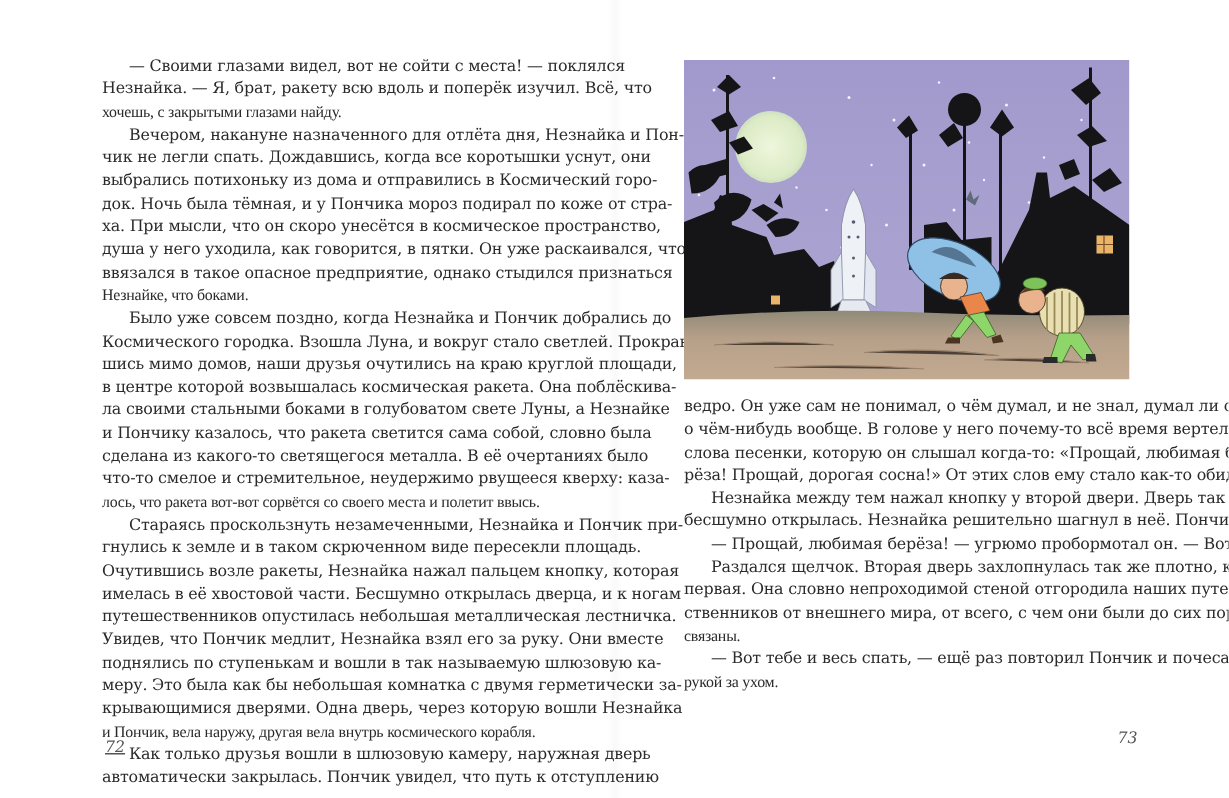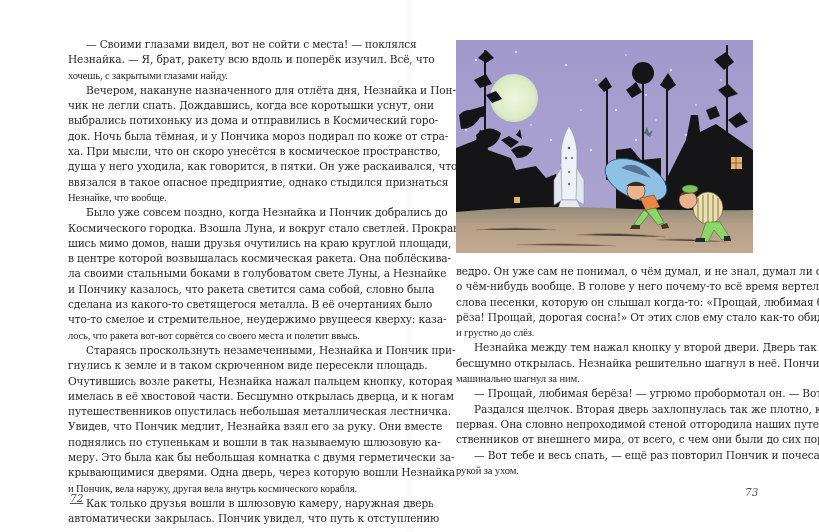--- a/index.html
+++ b/index.html
@@ -44,21 +44,21 @@
           <span class="line last">хочешь, с закрытыми глазами найду.</span>
         </div>
         <div>
           <span class="line indent">Вечером, накануне назначенного для отлёта дня, Незнайка и Пон-</span>
           <span class="line">чик не легли спать. Дождавшись, когда все коротышки уснут, они</span>
           <span class="line">выбрались потихоньку из дома и отправились в Космический горо-</span>
           <span class="line">док. Ночь была тёмная, и у Пончика мороз подирал по коже от стра-</span>
           <span class="line">ха. При мысли, что он скоро унесётся в космическое пространство,</span>
           <span class="line">душа у него уходила, как говорится, в пятки. Он уже раскаивался, что</span>
           <span class="line">ввязался в такое опасное предприятие, однако стыдился признаться</span>
-          <span class="line last">Незнайке, что вообще.</span>
+          <span class="line last">Незнайке, что боками.</span>
         </div>
         <div>
           <span class="line indent">Было уже совсем поздно, когда Незнайка и Пончик добрались до</span>
           <span class="line">Космического городка. Взошла Луна, и вокруг стало светлей. Прокрав-</span>
           <span class="line">шись мимо домов, наши друзья очутились на краю круглой площади,</span>
           <span class="line">в центре которой возвышалась космическая ракета. Она поблёскива-</span>
           <span class="line">ла своими стальными боками в голубоватом свете Луны, а Незнайке</span>
           <span class="line">и Пончику казалось, что ракета светится сама собой, словно была</span>
           <span class="line">сделана из какого-то светящегося металла. В её очертаниях было</span>
           <span class="line">что-то смелое и стремительное, неудержимо рвущееся кверху: каза-</span>
@@ -218,34 +218,33 @@
           <path d="M268 196 l6 0 l1 5 l-7 0z" fill="#2a2a2a"></path>
         </g>
       </svg>
     </div>
     <div class="textblock right-text" id="right-text">
         <div>
           <span class="line">ведро. Он уже сам не понимал, о чём думал, и не знал, думал ли он</span>
           <span class="line">о чём-нибудь вообще. В голове у него почему-то всё время вертелись</span>
           <span class="line">слова песенки, которую он слышал когда-то: «Прощай, любимая бе-</span>
           <span class="line">рёза! Прощай, дорогая сосна!» От этих слов ему стало как-то обидно</span>
-          <span class="line last">и грустно до слёз.</span>
         </div>
         <div>
           <span class="line indent">Незнайка между тем нажал кнопку у второй двери. Дверь так же</span>
           <span class="line">бесшумно открылась. Незнайка решительно шагнул в неё. Пончик</span>
-          <span class="line last">машинально шагнул за ним.</span>
         </div>
         <div>
           <span class="line indent">— Прощай, любимая берёза! — угрюмо пробормотал он. — Вот</span>
         </div>
         <div>
           <span class="line indent">Раздался щелчок. Вторая дверь захлопнулась так же плотно, как</span>
           <span class="line">первая. Она словно непроходимой стеной отгородила наших путеше-</span>
           <span class="line">ственников от внешнего мира, от всего, с чем они были до сих пор</span>
+          <span class="line last">связаны.</span>
         </div>
         <div>
           <span class="line indent">— Вот тебе и весь спать, — ещё раз повторил Пончик и почесал</span>
           <span class="line last">рукой за ухом.</span>
         </div>
       </div>
     <div class="pagenum pagenum-right">73</div>
   </div>
 
 </div>

